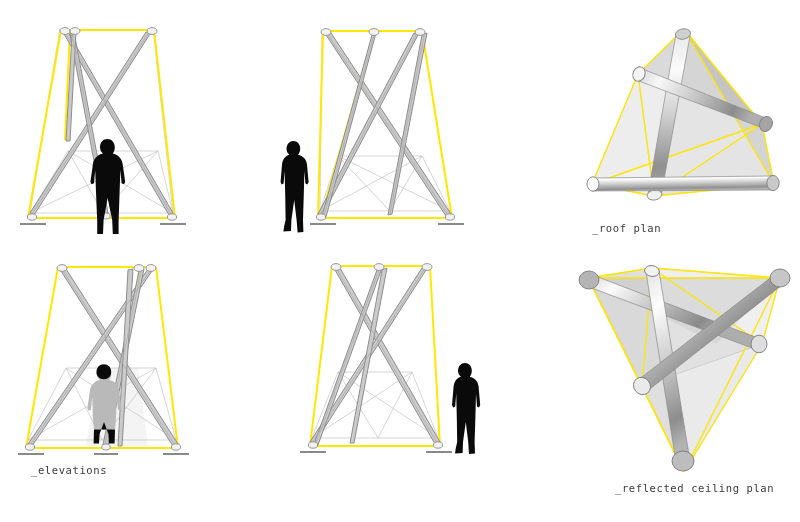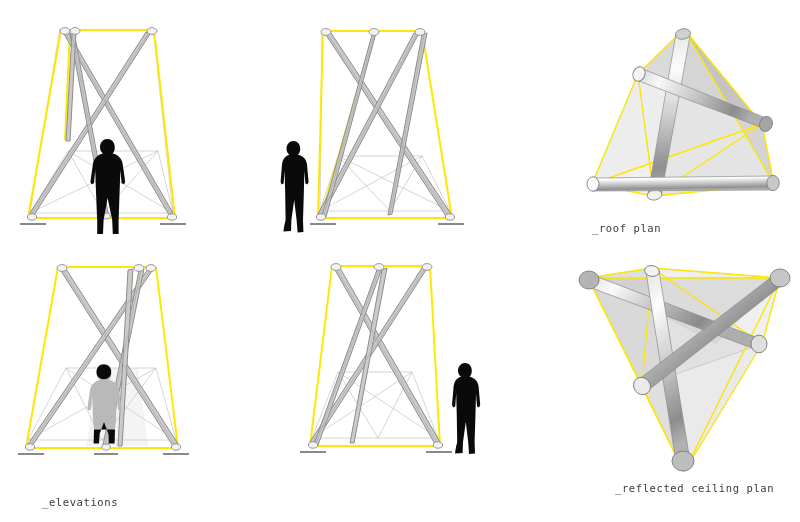--- a/index.html
+++ b/index.html
@@ -24,21 +24,21 @@
     position: absolute;
   }
   .caption {
     position: absolute;
     font-family: "DejaVu Sans Mono", "Liberation Mono", monospace;
     font-size: 10.5px;
     letter-spacing: 0.6px;
     color: #3a3a3a;
     white-space: nowrap;
   }
-  #cap-elevations { left: 31px; top: 496px; margin-left: 11px; }
+  #cap-elevations { left: 31px; top: 464px; }
   #cap-roof       { left: 592px; top: 222px; }
   #cap-rcp        { left: 592px; top: 482px; margin-left: 23px; }
 
   svg { display: block; overflow: visible; }
 </style>
 </head>
 <body>
 
 <div class="sheet">
 

